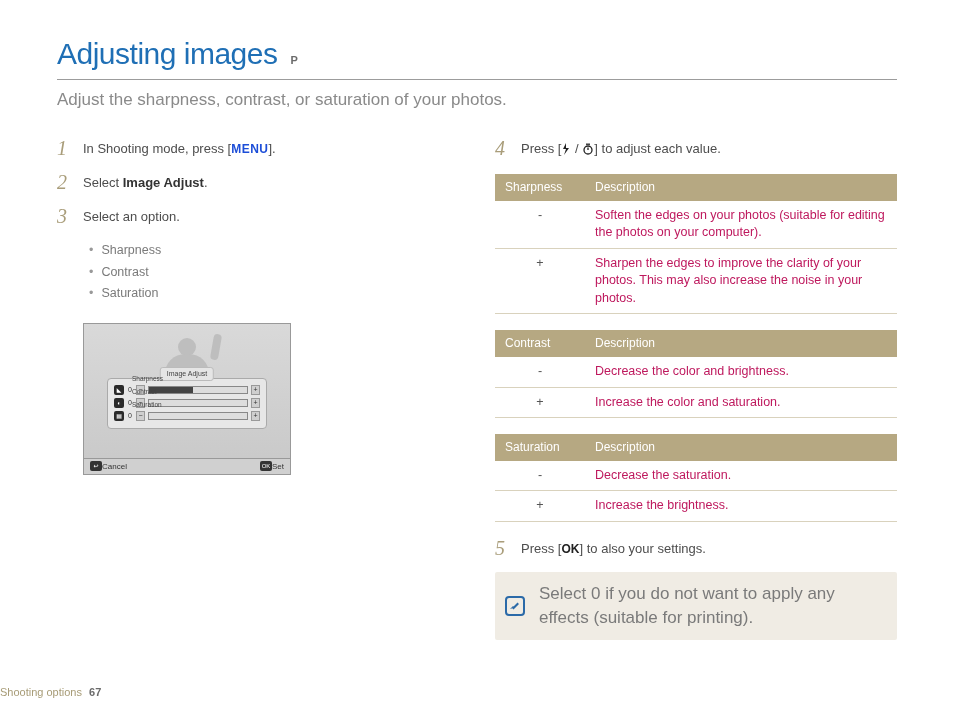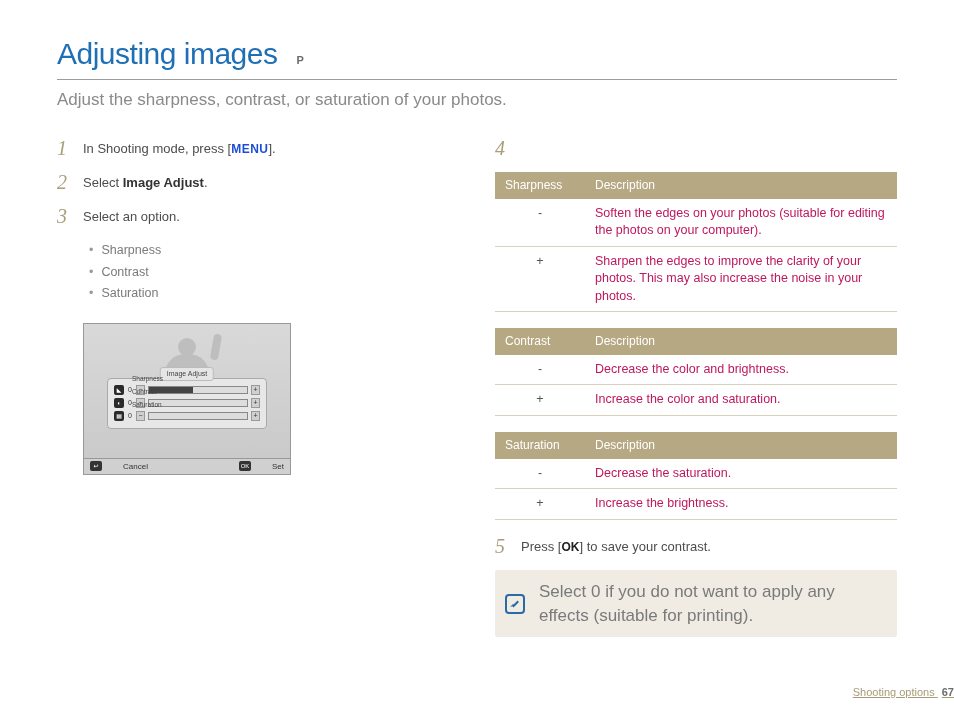--- a/index.html
+++ b/index.html
@@ -7,21 +7,21 @@
     width: 954px;
     height: 720px;
     background: #ffffff;
     font-family: Arial, Helvetica, sans-serif;
     color: #6b6b6b;
     position: relative;
     padding: 33px 57px 0 57px;
     font-size: 13px;
     line-height: 1.4;
   }
-  .title-row { display: flex; align-items: baseline; gap: 19px; margin-bottom: 4px; }
+  .title-row { display: flex; align-items: baseline; gap: 13px; margin-bottom: 4px; }
   .title { font-size: 30px; color: #1f6fb5; font-weight: 400; letter-spacing: -0.5px; }
   .mode-badge { font-size: 11px; font-weight: bold; color: #6b6b6b; letter-spacing: 1px; }
   .hr { border: none; border-top: 1px solid #9c9c9c; margin-bottom: 8px; }
   .subtitle { color: #8a8a8a; font-size: 17px; margin-bottom: 26px; }
   .columns { display: flex; gap: 58px; }
   .col-left { width: 380px; }
   .col-right { flex: 1; }
   .step { display: flex; align-items: flex-start; gap: 10px; margin-bottom: 14px; }
   .num { font-size: 20px; font-style: italic; color: #a99d7a; font-weight: 400; line-height: 1; min-width: 16px; font-family: Georgia, serif; }
   .step-text { padding-top: 2px; color: #4d4d4d; }
@@ -48,21 +48,21 @@
   }
   .panel-title { position:absolute; top:-12px; left:50%; transform:translateX(-50%); background:#e5e5e5; border:1px solid #bbb; border-radius:3px; font-size:7px; padding:1px 6px; color:#444; }
   .slider-row { display:flex; align-items:center; gap:3px; margin:3px 0; }
   .slider-label { font-size:6.5px; color:#444; position:absolute; margin-top:-11px; margin-left:18px; }
   .mini-icon { width:10px; height:10px; background:#2a2a2a; border-radius:2px; font-size:6px; color:#fff; display:flex; align-items:center; justify-content:center; }
   .zero { font-size:7px; color:#333; width:6px; text-align:center;}
   .slider-track { flex:1; height:8px; background:linear-gradient(90deg,#444 0%,#444 45%, #ddd 45%, #ddd 100%); border:1px solid #888; position:relative; }
   .slider-track.alt { background:#ddd;}
   .cap-l,.cap-r { width:9px; height:10px; background:#cfcfcf; border:1px solid #999; font-size:7px; display:flex; align-items:center; justify-content:center; color:#333;}
   .bottom-bar { position:absolute; bottom:0; left:0; right:0; height:16px; background:#d0d0d0; border-top:1px solid #999; display:flex; align-items:center; font-size:8px; color:#333; }
-  .bb-item { display:flex; align-items:center; gap:21px; padding:0 6px; }
+  .bb-item { display:flex; align-items:center; gap:0; padding:0 6px; }
   .bb-icon { width:12px; height:10px; background:#333; border-radius:2px; color:#fff; font-size:6px; display:flex; align-items:center; justify-content:center; }
   .bb-sep { flex:1; }
 
   
   table.desc { width:100%; border-collapse:collapse; margin-bottom:16px; font-size:12.5px; }
   table.desc th { background:#b6a882; color:#fff; text-align:left; font-weight:normal; padding:5px 10px; font-size:12px; }
   table.desc th:first-child { width:90px; }
   table.desc td { padding:6px 10px; border-bottom:1px solid #d9d2bd; color:#be185d; vertical-align:top; }
   table.desc td:first-child { text-align:center; color:#555; }
 
@@ -70,21 +70,21 @@
     background:#f0ece4; border-radius:2px; padding:10px 12px 10px 44px;
     position:relative; font-size:17px; color:#7a7a7a; margin-top:6px;
   }
   .note-icon {
     position:absolute; left:10px; top:50%; transform:translateY(-50%);
     width:20px; height:20px; border:2px solid #2b6aa8; border-radius:4px;
     display:flex; align-items:center; justify-content:center;
   }
   .note-icon svg { width:12px; height:12px; }
 
-  .footer { position:absolute; bottom:20px; left:0; right:0; text-align:right; font-size:11px; color:#a79b76;text-decoration:underline; }
+  .footer { position:absolute; bottom:20px; left:0; right:0; text-align:left; font-size:11px; color:#a79b76; }
   .footer .pg { color:#6b6b6b; font-weight:bold; margin-left:4px; }
 
   .inline-icon { display:inline-block; vertical-align:-2px; }
   .ok-label { font-weight:bold; color:#222; font-size:12px; }
 </style>
 </head>
 <body>
 
 <div class="title-row">
   <div class="title">Adjusting images</div>
@@ -172,20 +172,29 @@
           <span>Set</span>
         </div>
       </div>
     </div>
   </div>
 
   <div class="col-right">
 
     <div class="step">
       <div class="num">4</div>
+      <div class="step-text">
+        <span>Press [</span><span class="inline-icon"><svg width="10" height="12" viewBox="0 0 10 12">
+              <path d="M5 0 L2 6 L5 6 L3 12 L8 5 L5 5 Z" fill="#222"></path>
+            </svg></span><span> / </span><span class="inline-icon"><svg width="12" height="12" viewBox="0 0 12 12">
+              <circle cx="6" cy="7" r="4" fill="none" stroke="#222" stroke-width="1.3"></circle>
+              <line x1="6" y1="7" x2="6" y2="4.5" stroke="#222" stroke-width="1.3"></line>
+              <line x1="4" y1="1.2" x2="8" y2="1.2" stroke="#222" stroke-width="1.3"></line>
+            </svg></span><span>] to adjust each value.</span>
+      </div>
     </div>
 
     <table class="desc">
       <tbody>
           <tr>
         <th>Sharpness</th>
         <th>Description</th>
       </tr>
       <tr>
         <td>-</td>
@@ -228,21 +237,21 @@
       <tr>
         <td>+</td>
         <td>Increase the brightness.</td>
       </tr>
     </tbody>
       </table>
 
     <div class="step">
       <div class="num">5</div>
       <div class="step-text">
-        <span>Press [</span><span class="ok-label">OK</span><span>] to save your contrast.</span>
+        <span>Press [</span><span class="ok-label">OK</span><span>] to also your settings.</span>
       </div>
     </div>
 
     <div class="note-box">
       <div class="note-icon">
         <svg viewBox="0 0 24 24">
             <path d="M3 17l5-5 1 1-5 5H3v-1zm14-12l3 3L9 19l-3-3L17 5z" fill="#2b6aa8"></path>
           </svg>
       </div>
       <span>Select 0 if you do not want to apply any effects (suitable for printing).</span>

